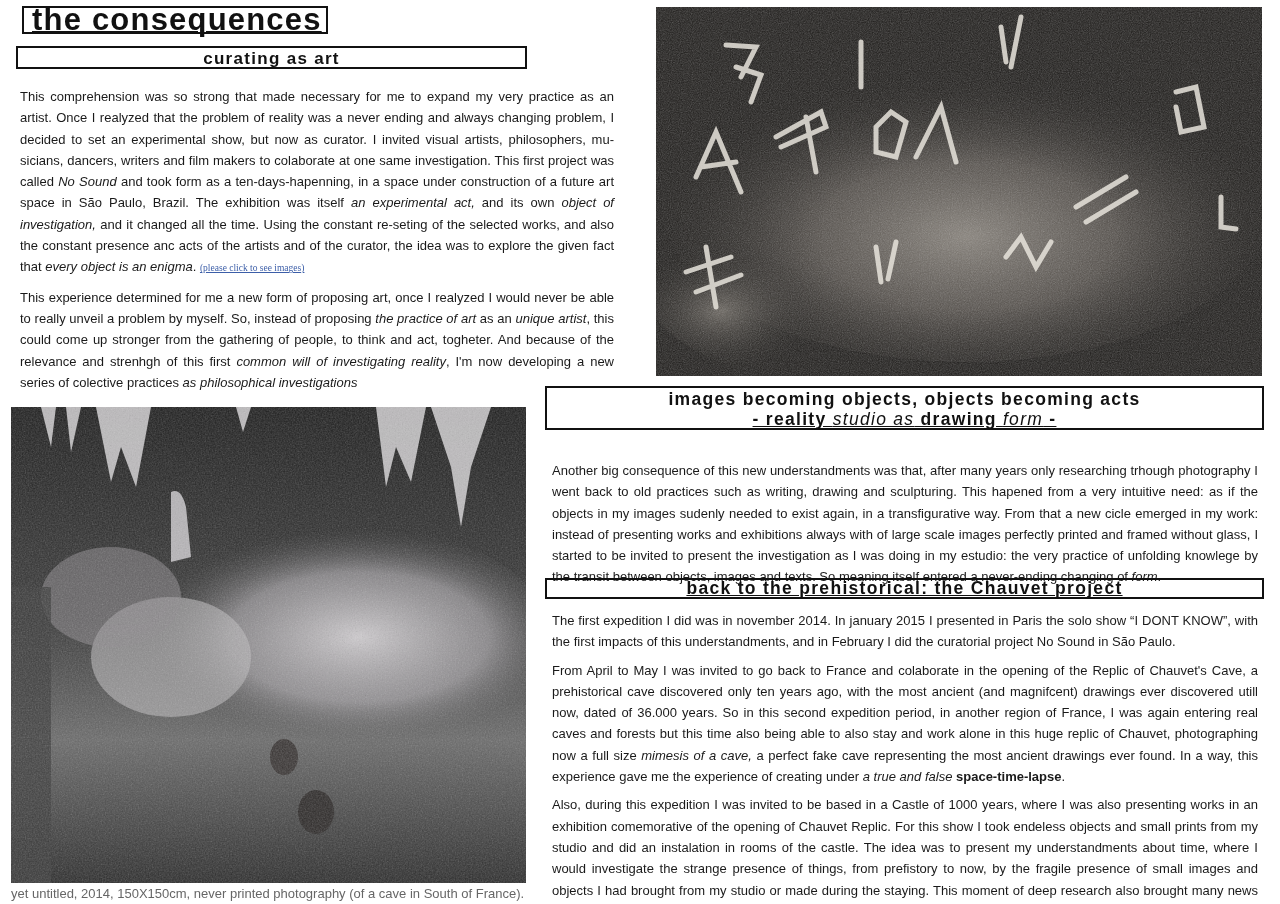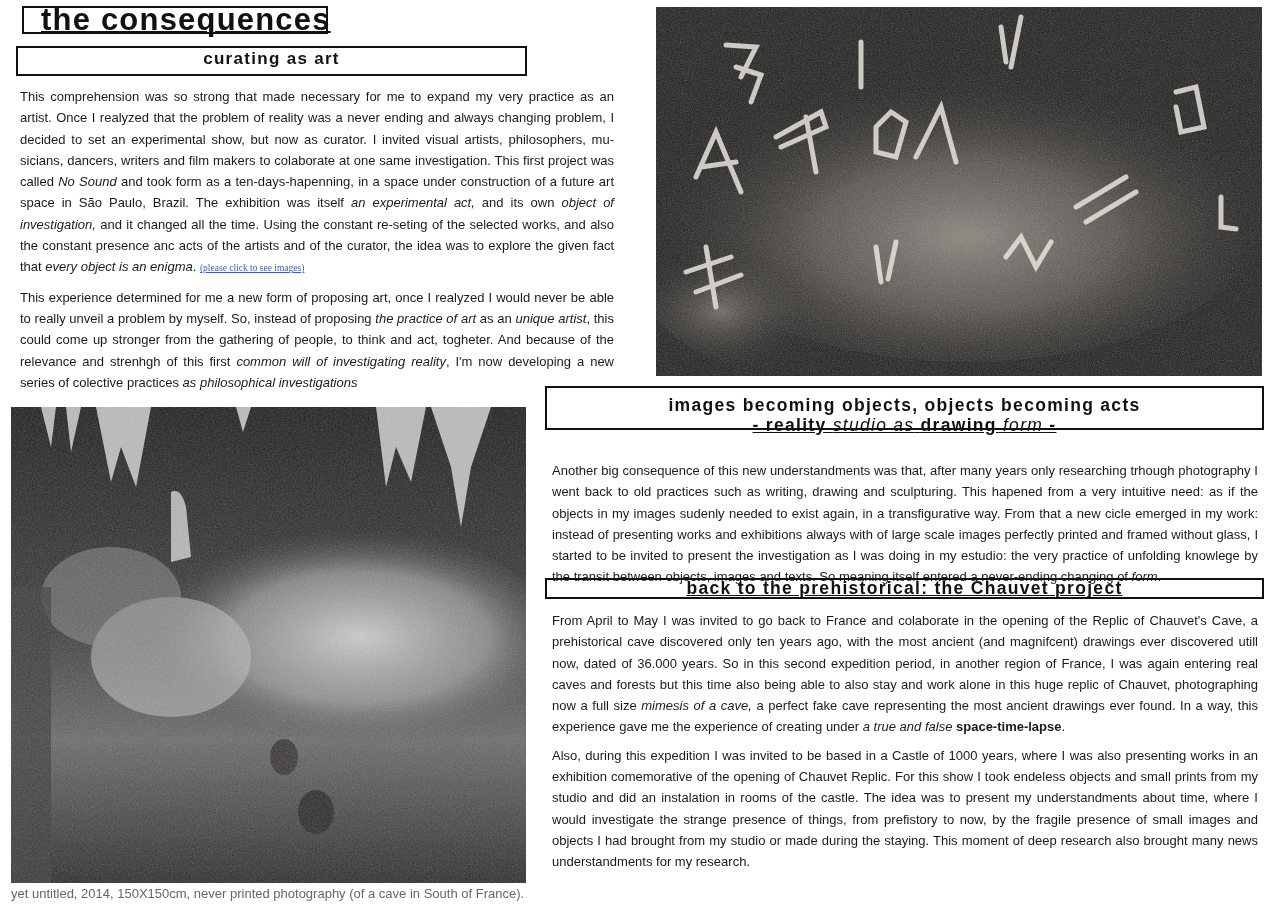--- a/index.html
+++ b/index.html
@@ -7,29 +7,29 @@
       width: 1280px; height: 904px; position: relative; overflow: hidden;
       font-family: "Liberation Sans", sans-serif; color: #111;
     }
     .abs { position: absolute; }
     .title-box {
       left: 22px; top: 6px; width: 306px; height: 28px;
       border: 2px solid #111; box-sizing: border-box;
       font-family: "Liberation Sans", sans-serif; font-weight: bold;
       font-size: 31px; line-height: 24px; letter-spacing: 1.2px;
       text-decoration: underline; text-decoration-thickness: 2px;
-      padding-left: 17px; white-space: nowrap; overflow: visible;
+      padding-left: 8px; white-space: nowrap; overflow: visible;
     }
     .sec-box {
       border: 2px solid #111; box-sizing: border-box;
       text-align: center; font-weight: bold; letter-spacing: 1.3px;
       white-space: nowrap;
     }
-    .sec-curating { left: 16px; top: 46px; width: 511px; height: 30px; font-size: 17px; line-height: 22px; }
-    .sec-images { left: 545px; top: 386px; width: 719px; height: 44px; font-size: 17.5px; line-height: 20px; padding-top: 7px; }
+    .sec-curating { left: 16px; top: 46px; width: 511px; height: 23px; font-size: 17px; line-height: 22px; }
+    .sec-images { left: 545px; top: 386px; width: 719px; height: 44px; font-size: 17.5px; line-height: 20px; padding-top: 1px; }
     .sec-images .l2 { text-decoration: underline; }
     .sec-images i { font-weight: normal; }
     .sec-chauvet { left: 545px; top: 578px; width: 719px; height: 21px; font-size: 17.5px; line-height: 17px; text-decoration: underline; }
 
     .para {
       font-size: 13px; line-height: 21.3px; text-align: justify; color: #1a1a1a;
     }
     .p-left { left: 13px; top: 79px; width: 608px; }
     .p-right1 { left: 545px; top: 453px; width: 720px; }
     .p-right2 { left: 545px; top: 603px; width: 720px; }
@@ -100,20 +100,21 @@
   <div class="l2"><span>- reality </span><i>studio as</i><span> drawing </span><i>form</i><span> -</span></div>
 </div>
 
 <div class="abs para p-right1">
   <p><span>Another big consequence of this new understandments was that, after many years only researching trhough photogra­phy I went back to old practices such as writing, drawing and sculpturing. This hapened from a very intuitive need: as if the objects in my images sudenly needed to exist again, in a transfigurative way. From that a new cicle emerged in my work: instead of  presenting works and exhibitions always with of large scale images perfectly printed and framed with­out glass, I started to be invited to present the investigation as I was doing in my estudio: the very practice of unfolding knowlege by the transit between objects, images and texts. So meaning itself entered a never-ending changing of </span><i>form</i><span>.</span></p>
 </div>
 
 <div class="abs sec-box sec-chauvet">back to the prehistorical: the Chauvet project</div>
 
 <div class="abs para p-right2">
+  <p><span>The first expedition I did was in november 2014. In january 2015 I presented in Paris the solo show “I DONT KNOW”, with the first impacts of this understandments, and in February I did the curatorial project No Sound in São Paulo.</span></p>
   <p><span>From April to May I was invited to go back to France and colaborate in the opening of the Replic of Chauvet's Cave, a prehistorical cave discovered only ten years ago, with the most ancient (and magnifcent) drawings ever discovered utill now, dated of 36.000 years. So in this second expedition period, in another region of France, I was again entering real caves and forests but this time also being able to also stay and work alone in this huge replic of Chauvet, photographing now a full size </span><i>mimesis of a cave,</i><span> a perfect fake cave representing the most ancient drawings ever found. In a way, this experience gave me the experience of creating under </span><i>a true and false</i><span> </span><b>space-time-lapse</b><span>.</span></p>
   <p><span>Also, during this expedition I was invited to be based in a Castle of 1000 years, where I was also presenting works in an exhibition comemorative of the opening of Chauvet Replic. For this show I took endeless objects and small prints from my studio and did an instalation in rooms of the castle. The idea was to present my understandments about time, where I would investigate the strange presence of things, from prefistory to now,  by the fragile presence of small images and objects I had brought from my studio or made during the staying. This moment of deep research also brought many news understandments for my research.</span></p>
 </div>
 
 <div class="abs photo photo-cave">
   <svg width="515" height="476" viewBox="0 0 515 476">
     <defs>
       <linearGradient id="caveBg" x1="0" y1="0" x2="0" y2="1">
         <stop offset="0%" stop-color="#1e1e1e"></stop>
         <stop offset="45%" stop-color="#3a3a3a"></stop>

